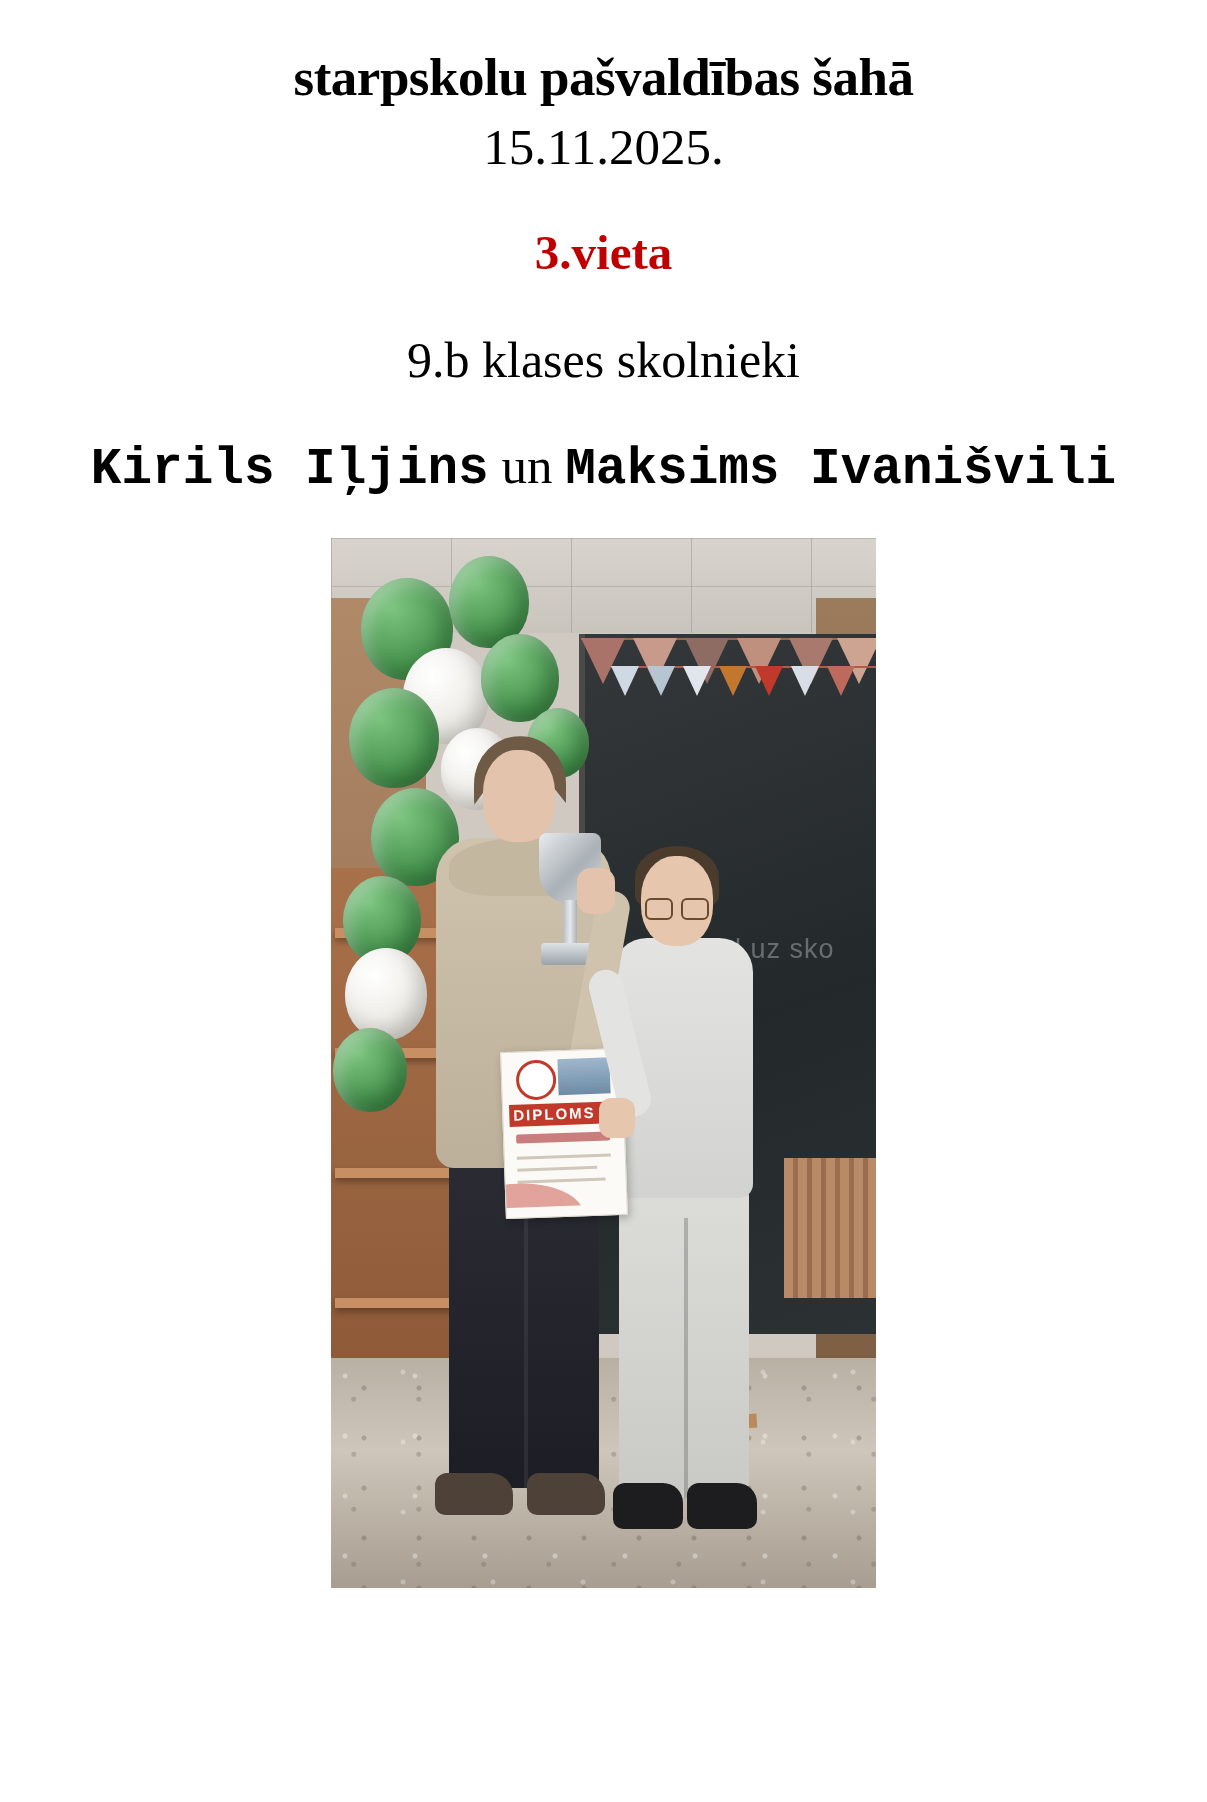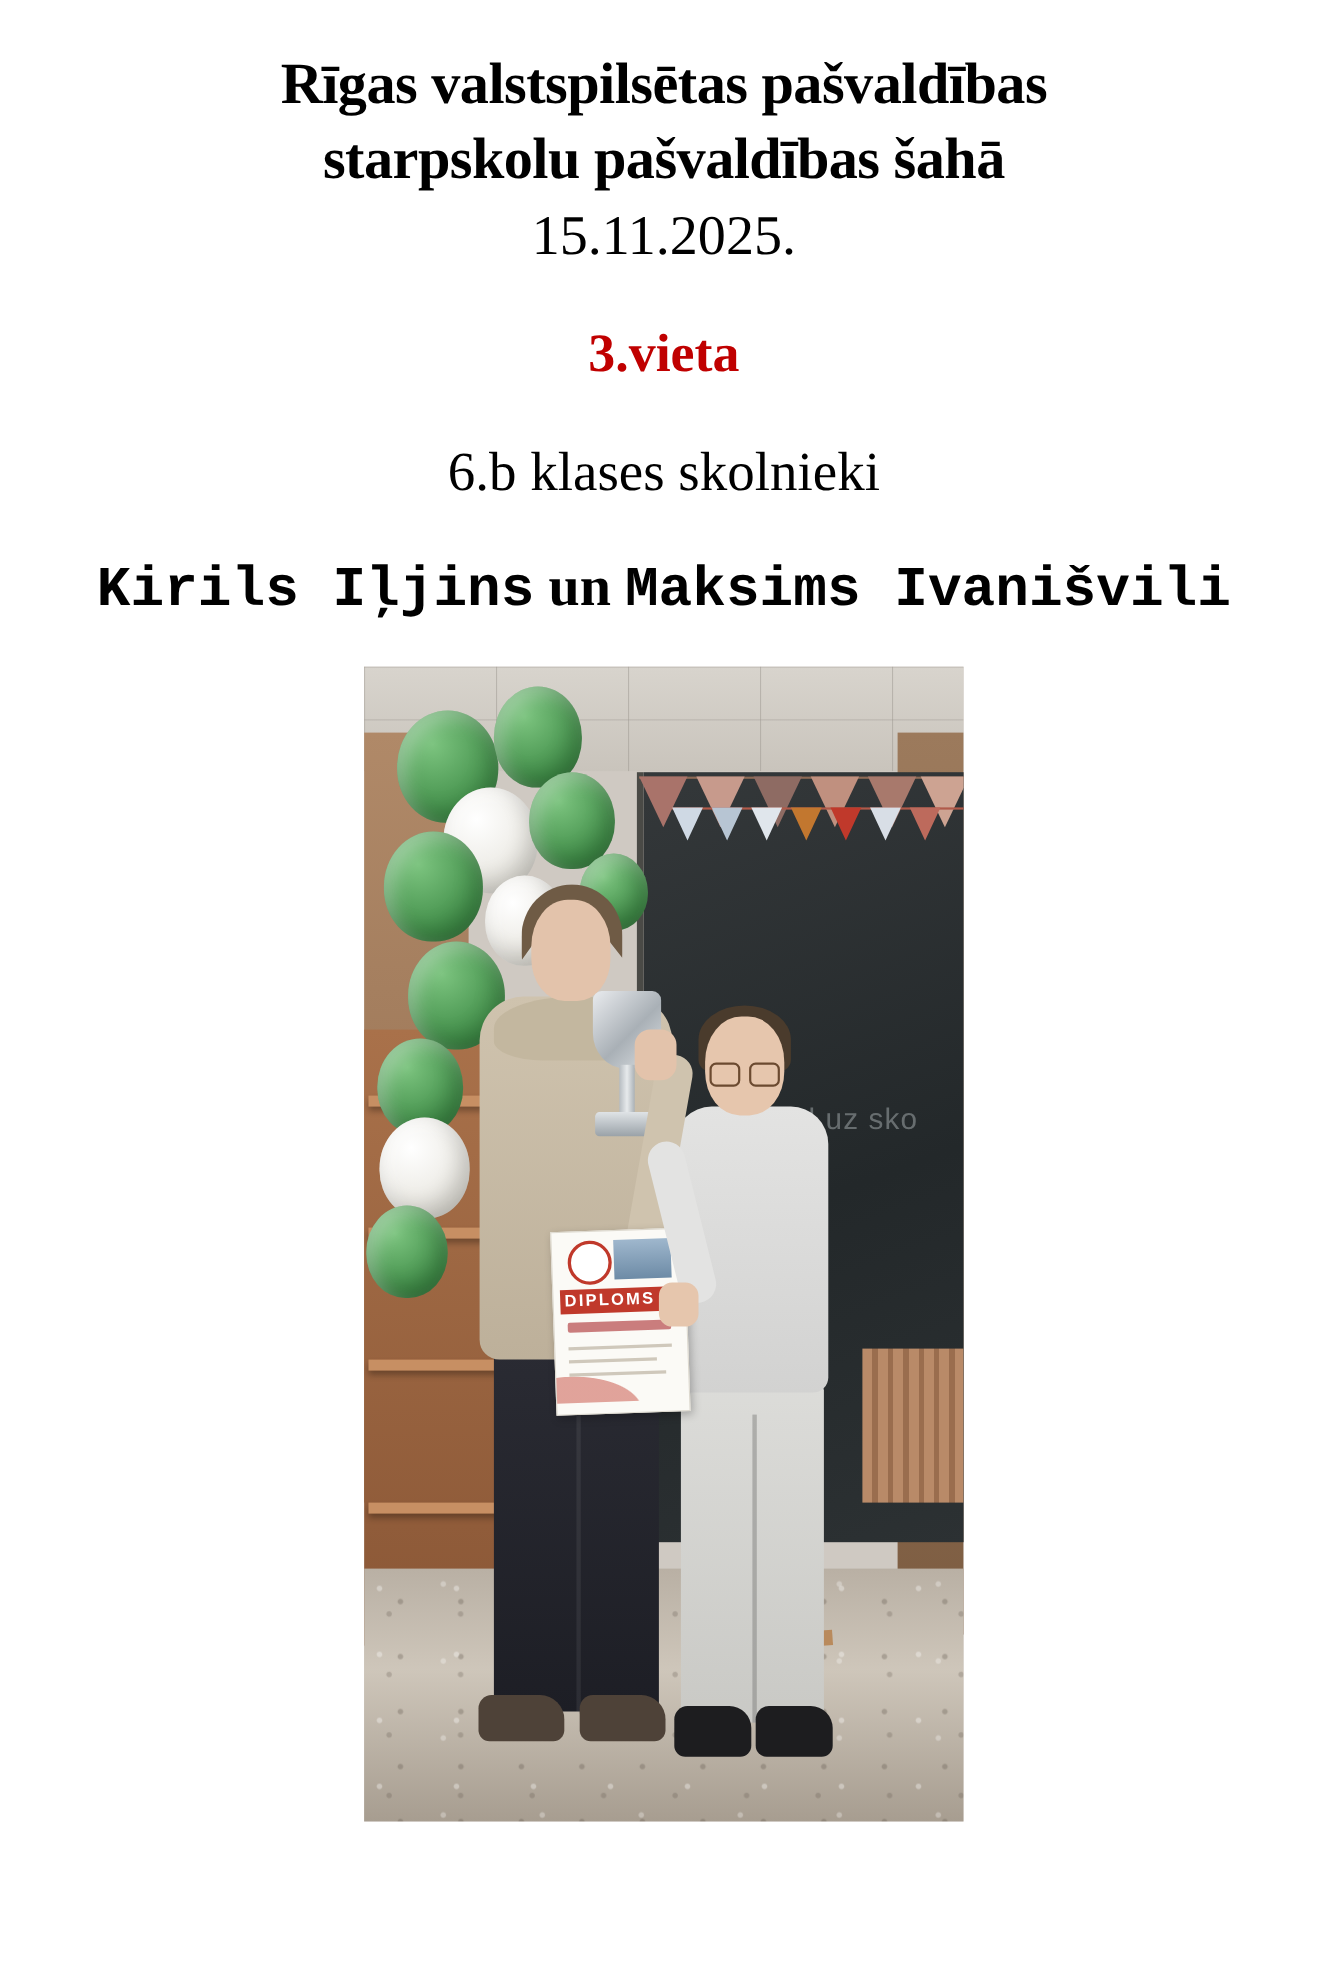--- a/index.html
+++ b/index.html
@@ -54,21 +54,21 @@
     font-size: 51px;
     margin-top: 48px;
     text-align: center;
     white-space: nowrap;
   }
   .names-line .bold {
     font-weight: bold;
     font-family: Liberation Mono, monospace;
   }
   .names-line .plain {
-    font-weight: bold;
+    font-weight: normal;
   }
   .photo-wrap {
     margin-top: 40px;
     display: flex;
     justify-content: center;
   }
   .photo {
     position: relative;
     width: 545px;
     height: 1050px;
@@ -322,28 +322,27 @@
     position:absolute; right:0; top:620px; width:92px; height:140px;
     background: repeating-linear-gradient(90deg,#b98a68 0 9px,#9a6d4e 9px 14px);
   }
 </style>
 </head>
 <body>
 
 <div class="page">
 
   <div class="title-block">
-    <div class="title-line">Rīgas valstspilsētas pašvaldības</div>
     <div class="title-line">starpskolu pašvaldības šahā</div>
     <div class="date-line">15.11.2025.</div>
   </div>
 
   <div class="place-line">3.vieta</div>
 
-  <div class="class-line">6.b klases skolnieki</div>
+  <div class="class-line">9.b klases skolnieki</div>
 
   <div class="names-line">
     <span class="bold">Kirils Iļjins</span><span class="plain"> un </span><span class="bold">Maksims Ivanišvili</span>
   </div>
 
   <div class="photo-wrap">
     <div class="photo">
 
       <div class="ceiling"></div>
       <div class="ceiling-grid"></div>

